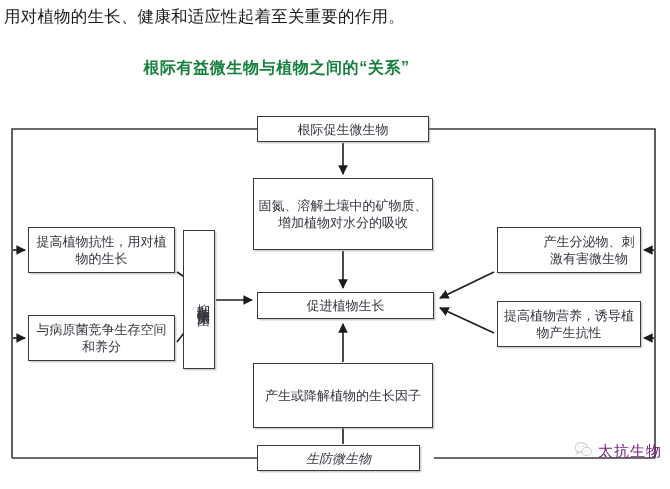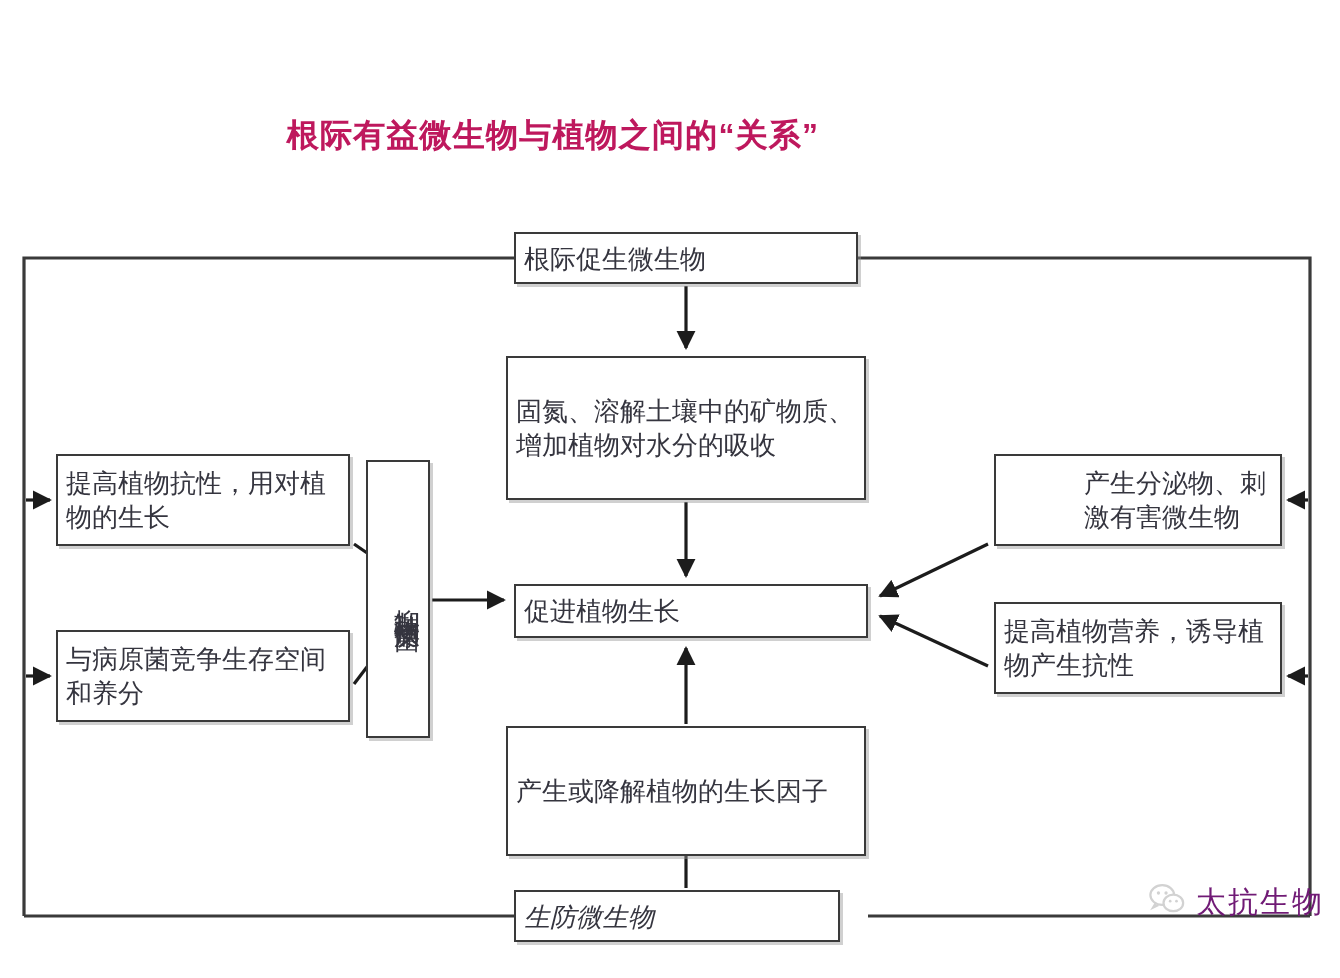--- a/index.html
+++ b/index.html
@@ -32,21 +32,21 @@
   }
   .diagram-title {
     position: absolute;
     left: 0;
     top: 58px;
     width: 553px;
     text-align: center;
     font-family: "Liberation Sans", "DejaVu Sans", sans-serif;
     font-size: 16px;
     font-weight: bold;
-    color: #be185d;
+    color: #15803d;
     letter-spacing: 0.6px;
   }
 
   
   .diagram {
     position: absolute;
     left: 0;
     top: 100px;
     width: 670px;
     height: 389px;
@@ -59,20 +59,21 @@
   }
 
   .node {
     position: absolute;
     box-sizing: border-box;
     border: 1px solid #3a3a3a;
     background: #ffffff;
     color: #35353f;
     font-size: 13px;
     line-height: 17px;
+    text-align: center;
     display: flex;
     align-items: center;
     justify-content: center;
     padding: 2px 4px;
     box-shadow: 1.5px 1.5px 0 rgba(150,150,150,0.45);
   }
   .node-text { display: block; width: 100%; }
 
   .node-vertical {
     writing-mode: vertical-rl;
@@ -110,20 +111,21 @@
     letter-spacing: 1px;
     user-select: none;
   }
   .watermark svg { position: static; width: 19px; height: 19px; }
 </style>
 </head>
 <body>
 
 <div class="page">
 
+  <div class="intro-text">用对植物的生长、健康和适应性起着至关重要的作用。</div>
 
   <div class="diagram-title">根际有益微生物与植物之间的“关系”</div>
 
   <div class="diagram">
 
     <svg viewBox="0 0 670 389">
       <defs>
         <marker id="arrow" viewBox="0 0 10 10" refX="9" refY="5" markerWidth="6" markerHeight="6" orient="auto-start-reverse">
           <path d="M 0 0 L 10 5 L 0 10 z" fill="#1c1c1c"></path>
         </marker>

